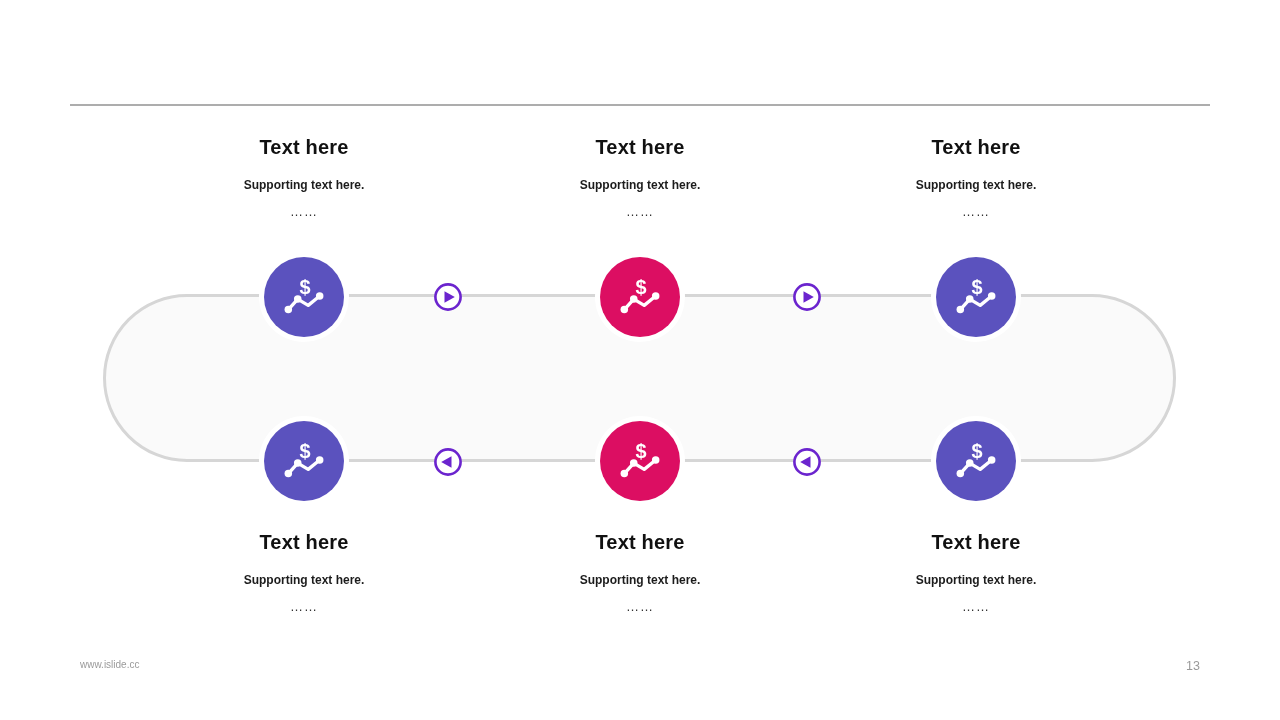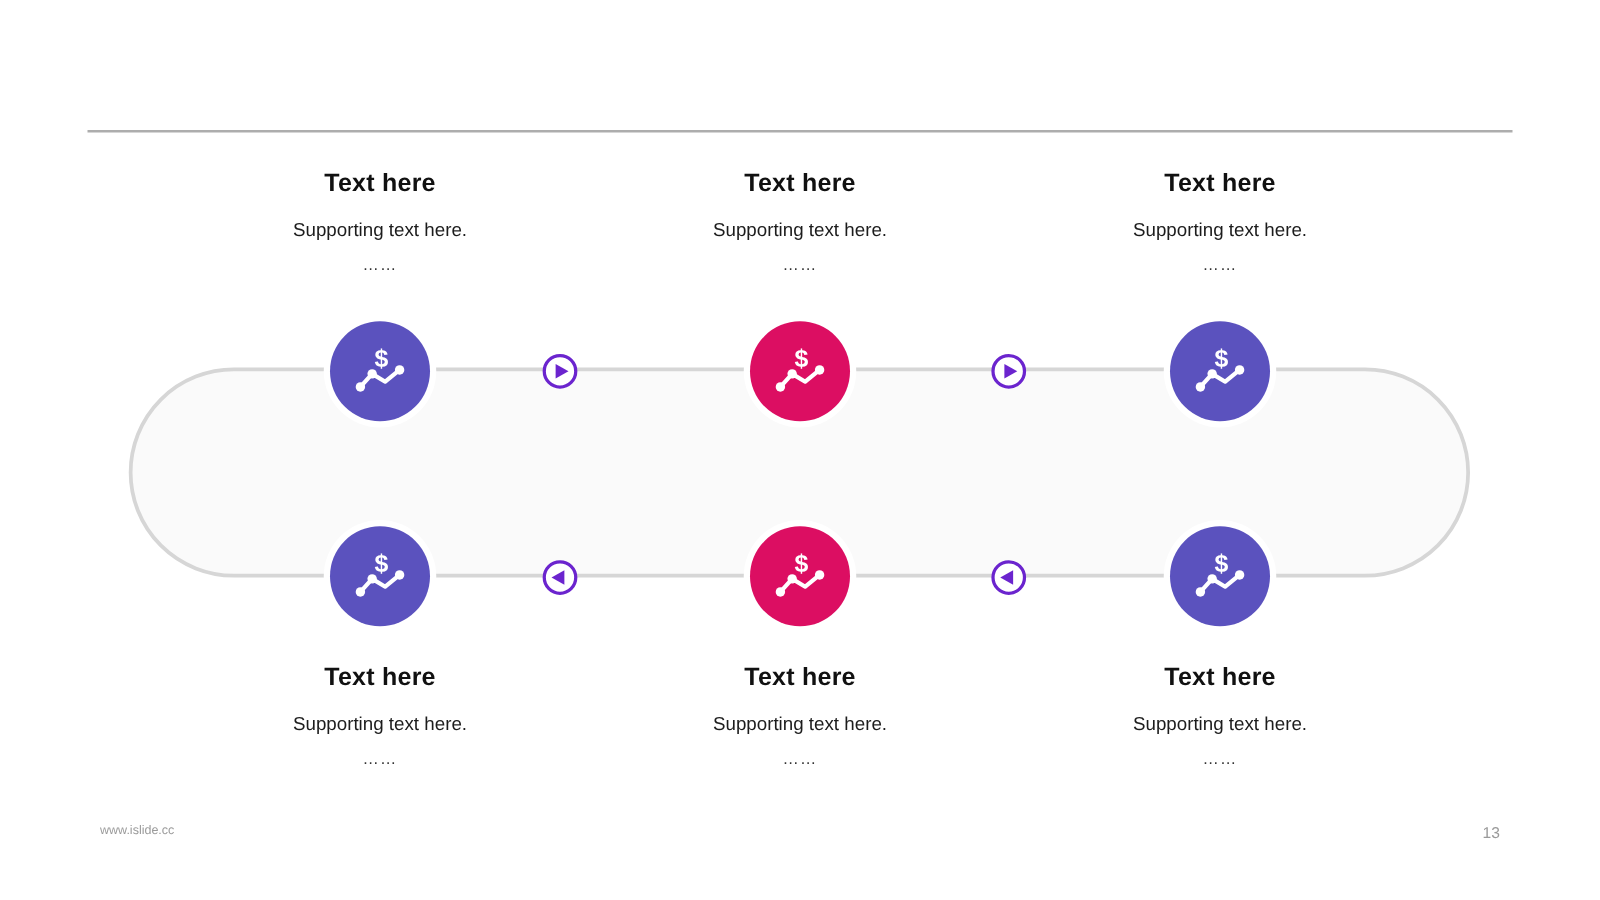--- a/index.html
+++ b/index.html
@@ -7,21 +7,21 @@
   .slide {
     position:relative; width:1280px; height:720px; overflow:hidden;
     background:#ffffff; font-family:"Liberation Sans", sans-serif;
   }
   .divider {
     position:absolute; left:70px; top:104px; width:1140px; height:2px;
     background:#ADADAD;
   }
   .col { position:absolute; width:320px; text-align:center; }
   .col-title { font-size:20px; font-weight:bold; color:#111; line-height:26px; letter-spacing:0.2px; }
-  .col-sub   { font-size:15px; color:#1c1c1c; line-height:18px; margin-top:16px; }
+  .col-sub   { font-size:12px; color:#1c1c1c; line-height:18px; margin-top:16px;font-weight:bold; }
   .col-dots  { font-size:13px; color:#333; line-height:18px; margin-top:9px; letter-spacing:1px; }
 
   .track {
     position:absolute; left:103px; top:294px; width:1067px; height:162px;
     border:3px solid #D6D6D6; border-radius:84px; background:#FAFAFA;
     z-index:1;
   }
   .node {
     position:absolute; width:80px; height:80px; border-radius:50%;
     box-shadow:0 0 0 5px #ffffff; z-index:3;

